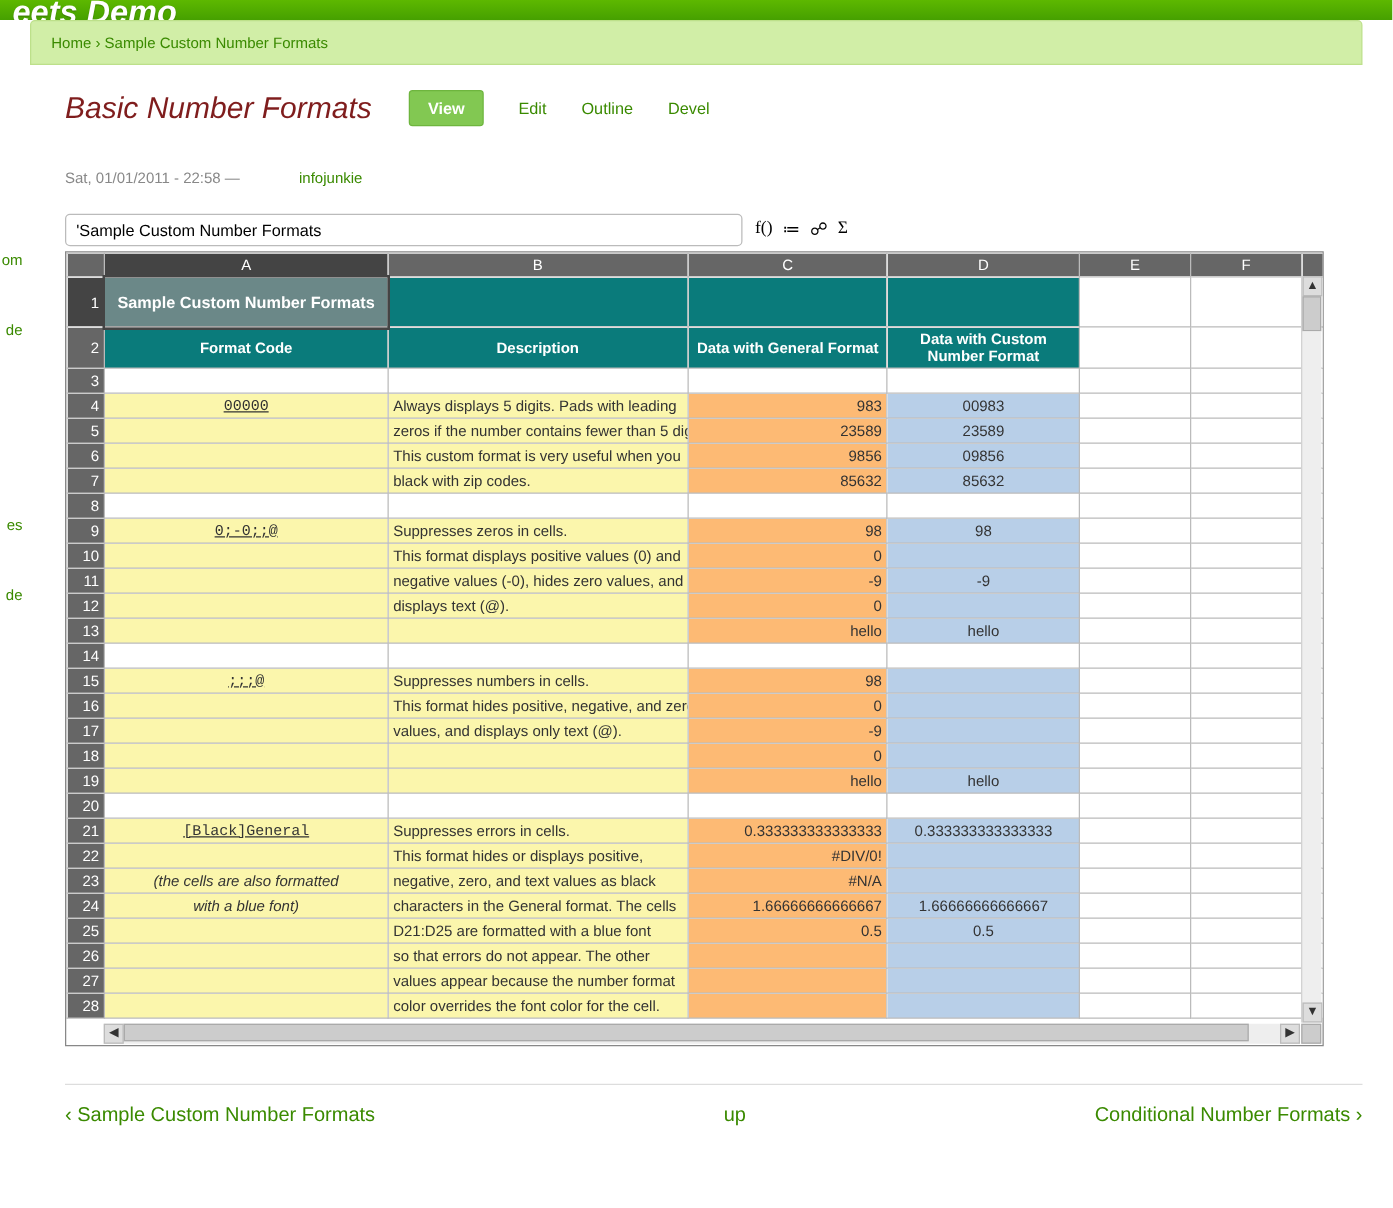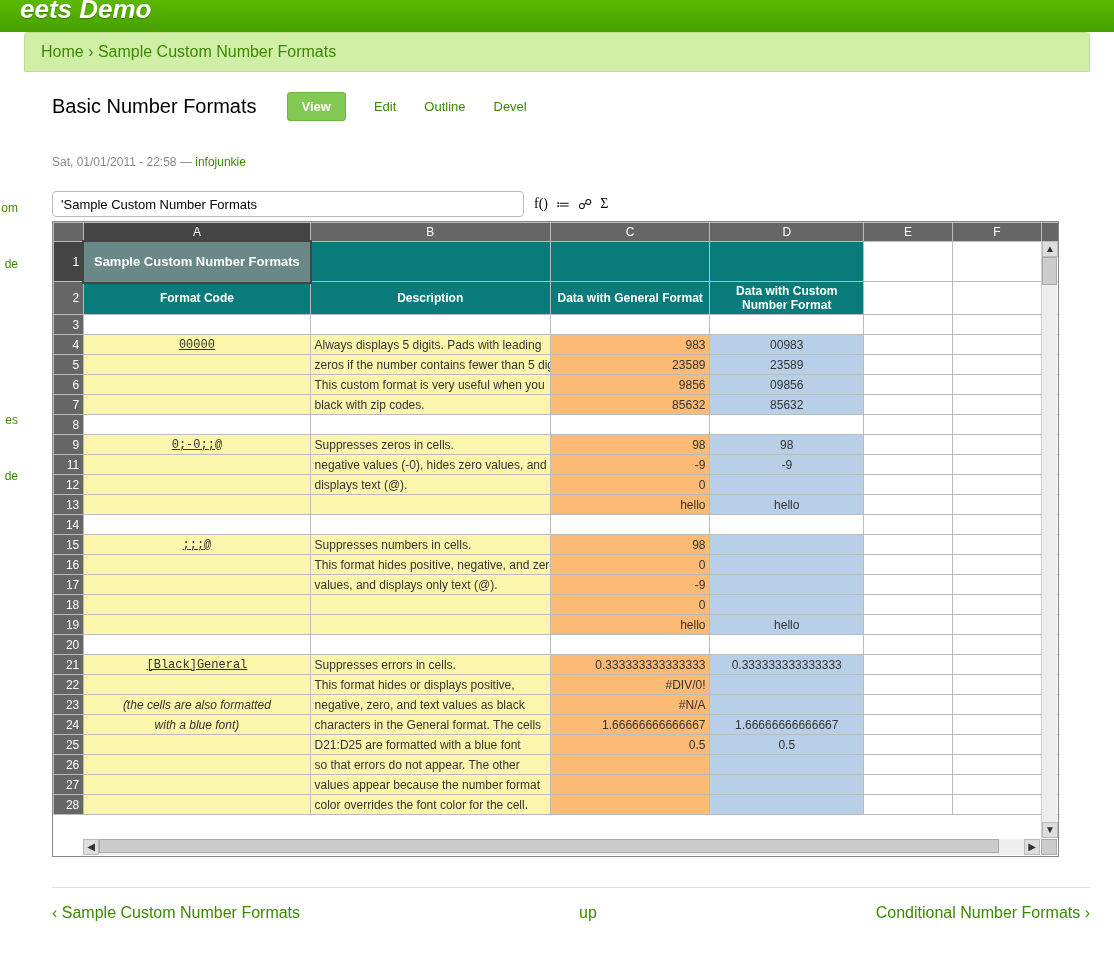--- a/index.html
+++ b/index.html
@@ -8,40 +8,40 @@
     font-size: 13px;
     color: #333;
     background: #fff;
     width: 1114px;
     height: 966px;
     overflow: hidden;
     position: relative;
   }
   .header-band {
     background: linear-gradient(to bottom, #5db800, #46a000);
-    height: 32px;
+    height: 16px;
     color: #fff;
     font-size: 26px;
     font-weight: bold;
     font-style: italic;
-    padding-left: 20px;
+    padding-left: 10px;
     line-height: 18px;
     text-shadow: 0 1px 1px rgba(0,0,0,0.3);
     overflow: hidden;
   }
   .breadcrumb-wrap {
     background: #fff;
     padding: 0 24px 0 24px;
   }
   .breadcrumb {
     background: #d1eea7;
     border: 1px solid #bde08a;
     border-radius: 4px 4px 0 0;
     padding: 10px 16px;
-    font-size: 16px;
+    font-size: 12px;
     color: #3a8a00;
   }
   .breadcrumb a { color: #3a8a00; text-decoration: none; }
   .sidebar-frag {
     position: absolute;
     left: 0;
     top: 180px;
     width: 18px;
     color: #3a8a00;
     font-size: 12px;
@@ -52,52 +52,53 @@
     padding: 20px 24px 0 52px;
     background: #fff;
   }
   .title-row {
     display: flex;
     align-items: center;
     gap: 30px;
     margin-bottom: 34px;
   }
   h1 {
-    font-size: 20px;
+    font-size: 24px;
     font-weight: normal;
-    color: #000000;
+    color: #7f1d1d;
+    font-style: italic;
   }
   .view-tabs { display: flex; gap: 28px; align-items: center; }
   .view-tabs .tab {
     color: #3a8a00;
     font-size: 13px;
     cursor: pointer;
   }
   .view-tabs .tab.active {
     background: #82c852;
     color: #fff;
     font-weight: bold;
     padding: 6px 14px;
     border-radius: 3px;
     border: 1px solid #6eb53e;
   }
   .meta {
     color: #888;
     font-size: 12px;
     margin-bottom: 22px;
   }
-  .meta a { color: #3a8a00; text-decoration: none; }
+  .meta a { color: #3a8a00; text-decoration: none; margin-left: 44px; }
   .formula-row {
     display: flex;
     align-items: center;
     gap: 10px;
     margin-bottom: 4px;
   }
   .formula-input {
-    width: 472px;
+    width: 542px;
     height: 26px;
     border: 1px solid #bbb;
     border-radius: 4px;
     padding: 0 8px;
     font-size: 13px;
     font-family: Arial;
   }
   .fn-icons { display: flex; gap: 8px; color: #000; font-size: 14px; }
   .fn-icons span { cursor: pointer; font-family: "Times New Roman", serif; }
 
@@ -360,20 +361,30 @@
             <td></td>
             <td></td>
             <td></td>
           </tr>
           <tr>
             <th class="row">9</th>
             <td class="yel">0;-0;;@</td>
             <td class="desc">Suppresses zeros in cells.</td>
             <td class="red">98</td>
             <td class="blue">98</td>
+            <td></td>
+            <td></td>
+            <td></td>
+          </tr>
+          <tr>
+            <th class="row">10</th>
+            <td class="yel"></td>
+            <td class="desc">This format displays positive values (0) and</td>
+            <td class="red">0</td>
+            <td class="blue"></td>
             <td></td>
             <td></td>
             <td></td>
           </tr>
           <tr>
             <th class="row">11</th>
             <td class="yel"></td>
             <td class="desc">negative values (-0), hides zero values, and</td>
             <td class="red">-9</td>
             <td class="blue">-9</td>

